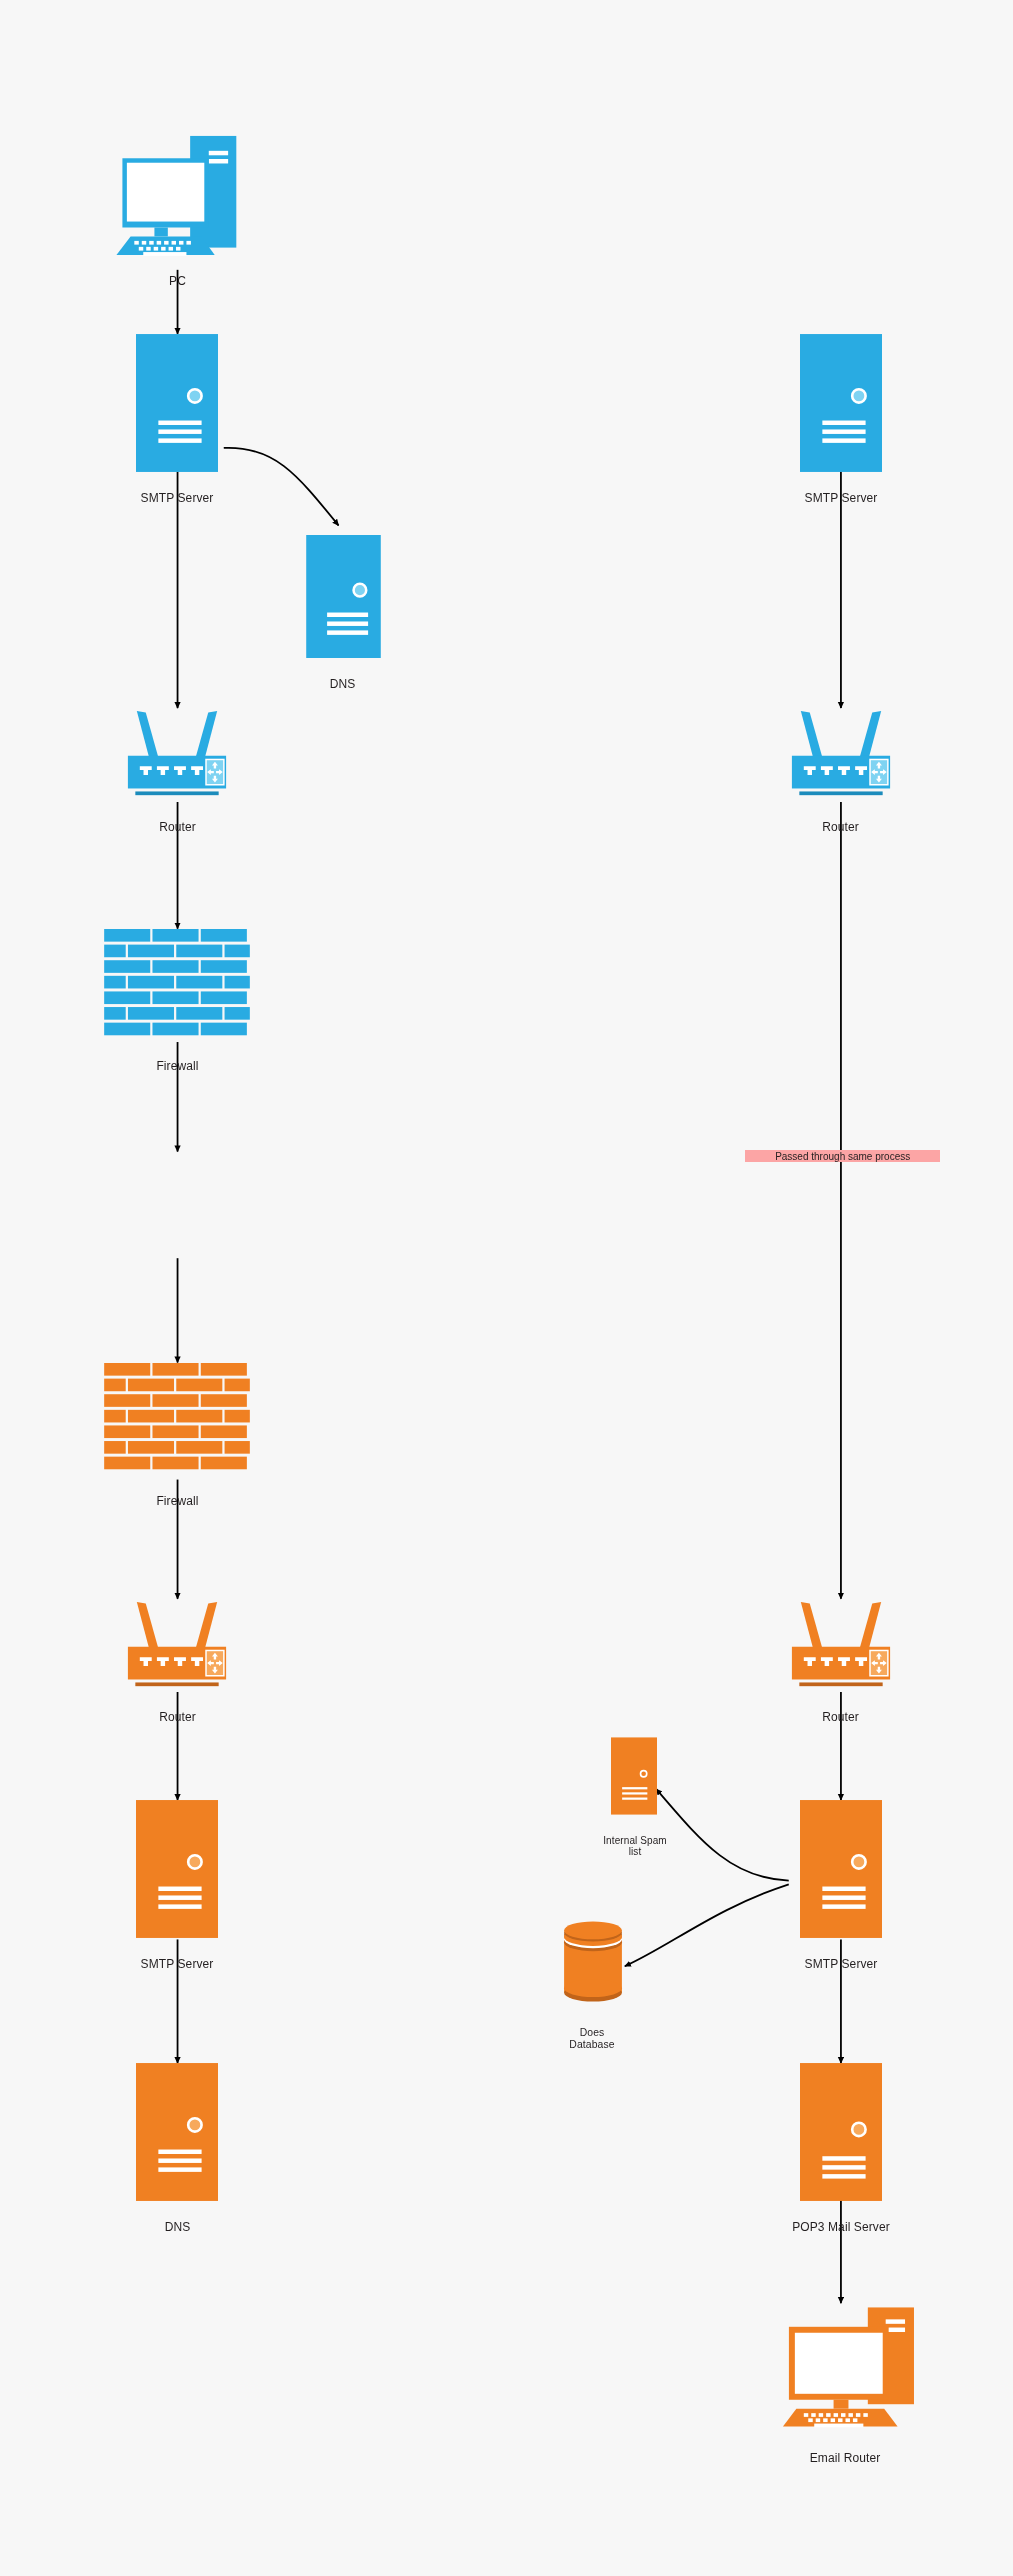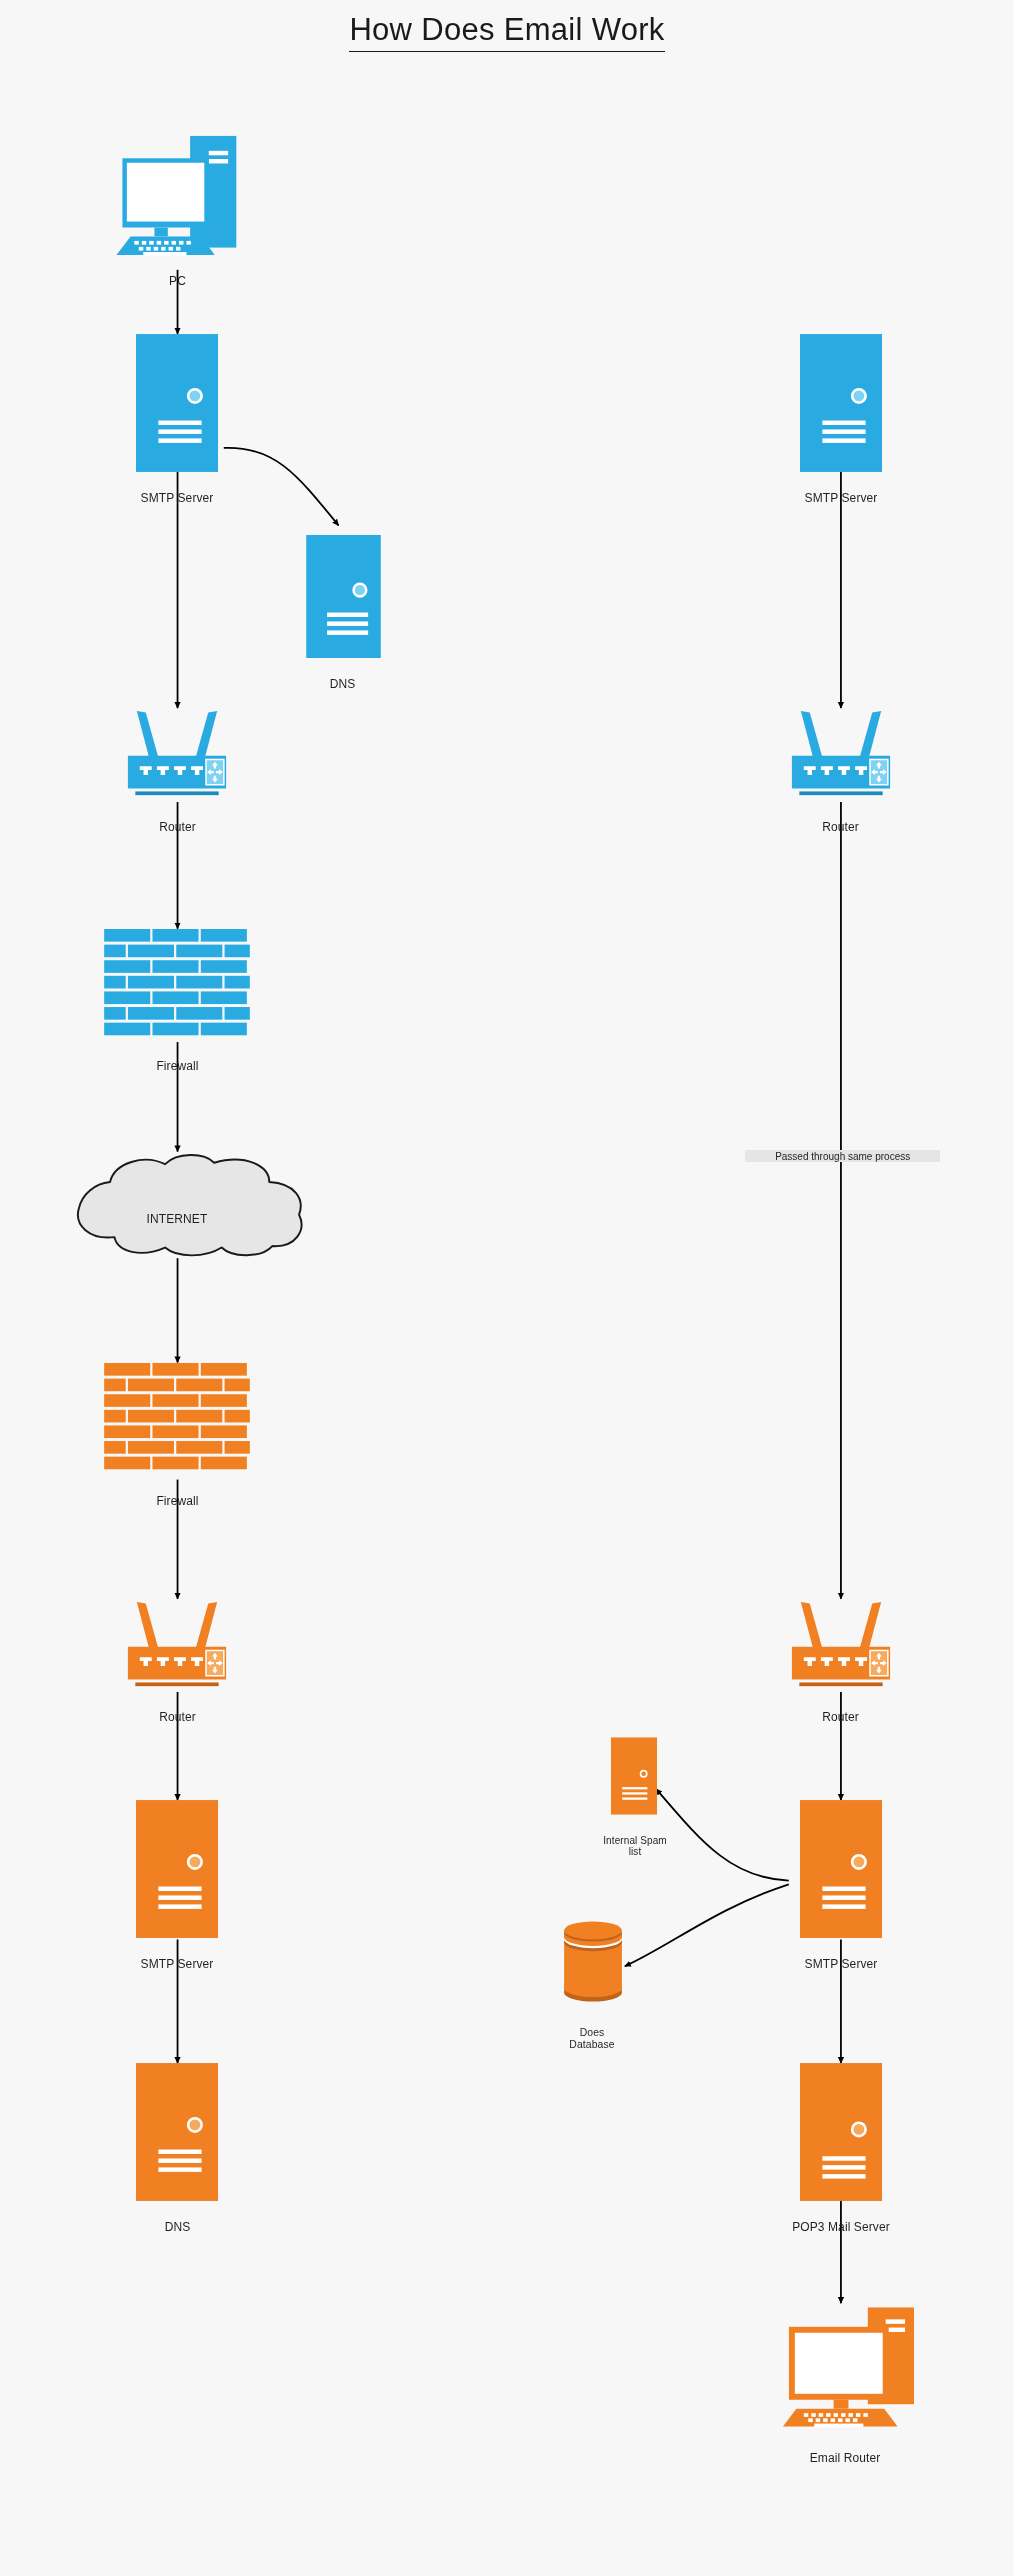--- a/index.html
+++ b/index.html
@@ -42,35 +42,32 @@
     font-size:12.7px;
     line-height:1.18;
     color:#231f20;
     white-space:pre-line;
   }
   .proc-note{
     position:absolute;
     font-size:10px;
     color:#231f20;
     text-align:center;
-    background:#e5e5e5;
+    background:#fca5a5;
     padding:0.7px 2.2px;
     white-space:nowrap;
   }
   svg{display:block;overflow:visible;}
   .edges{position:absolute;left:0;top:0;width:1014px;height:2576px;pointer-events:none;}
 </style>
 </head>
 <body>
 
 <div id="stage">
 
-  <div id="title">
-    <span>How Does Email Work</span>
-  </div>
 
   <svg class="edges" viewBox="0 0 1360 3456" width="1014" height="2576">
     <defs>
       <marker id="ah" markerWidth="11" markerHeight="11" refX="8.2" refY="4.2" orient="auto" markerUnits="userSpaceOnUse">
         <path d="M0,0 L9,4.2 L0,8.4 z" fill="#000"></path>
       </marker>
     </defs>
     <g stroke="#000" stroke-width="2.4" fill="none" marker-end="url(#ah)">
 
       <line x1="238" y1="362" x2="238" y2="448"></line>
@@ -196,29 +193,20 @@
           <rect x="97" y="105" width="62" height="17"></rect>
           <rect x="162" y="105" width="34" height="17"></rect>
         <rect x="0" y="126" width="62" height="17"></rect>
           <rect x="65" y="126" width="62" height="17"></rect>
           <rect x="130" y="126" width="62" height="17"></rect>
       </g>
     </svg>
   </div>
   <div class="lbl" style="left:133px;top:1044px;width:89px;">Firewall</div>
 
-  <div class="node" style="left:46px;top:1152px;">
-    <svg width="262" height="107" viewBox="0 0 352 143">
-      <path d="M86 40 C92 14 132 2 160 16 C176 0 212 0 226 14 C268 2 300 18 300 40
-               C334 42 348 62 340 84 C350 104 336 128 304 126
-               C290 142 250 142 236 128 C214 142 176 142 160 128
-               C128 142 96 134 92 114 C58 118 38 98 44 76 C48 56 66 42 86 40 Z" fill="#E6E6E6" stroke="#1a1a1a" stroke-width="2.6" stroke-linejoin="round"></path>
-    </svg>
-    <div class="lbl" style="left:49px;top:45px;width:164px;font-size:12px;">INTERNET</div>
-  </div>
 
   <div class="node" style="left:104px;top:1363px;">
     <svg width="146" height="110" viewBox="0 0 196 148">
       <g fill="#F08022">
         <rect x="0" y="0" width="62" height="17"></rect>
           <rect x="65" y="0" width="62" height="17"></rect>
           <rect x="130" y="0" width="62" height="17"></rect>
         <rect x="0" y="21" width="29" height="17"></rect>
           <rect x="32" y="21" width="62" height="17"></rect>
           <rect x="97" y="21" width="62" height="17"></rect>

